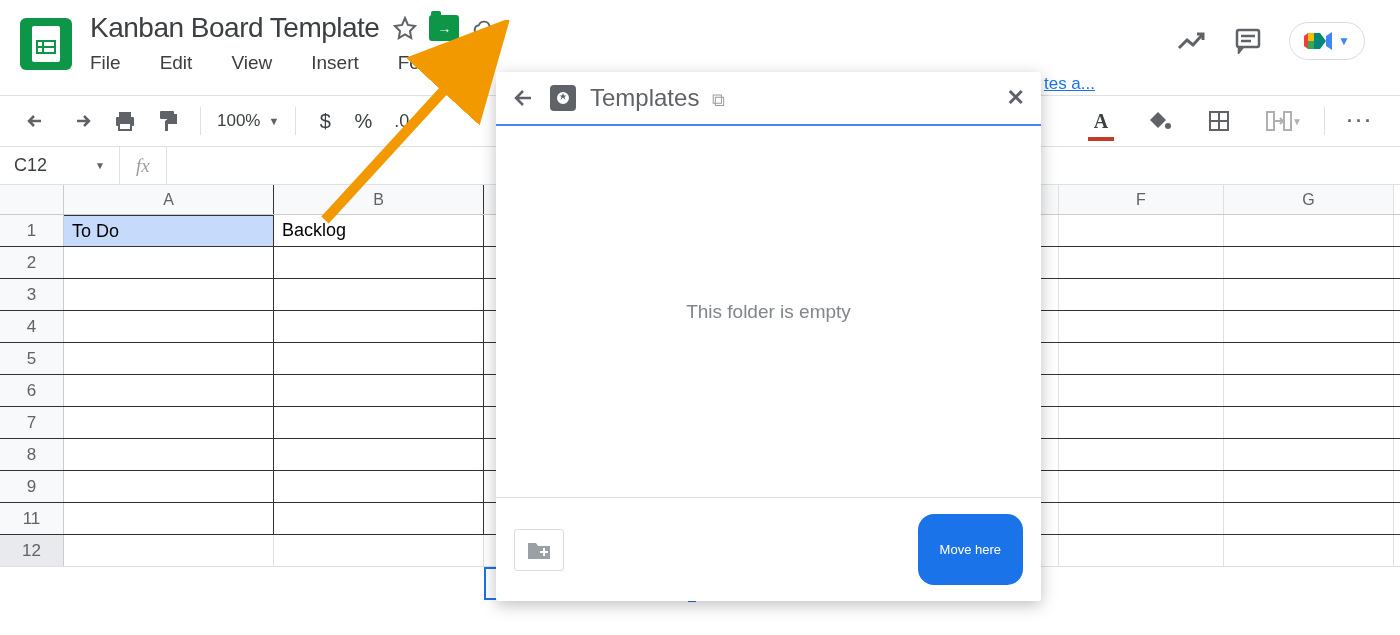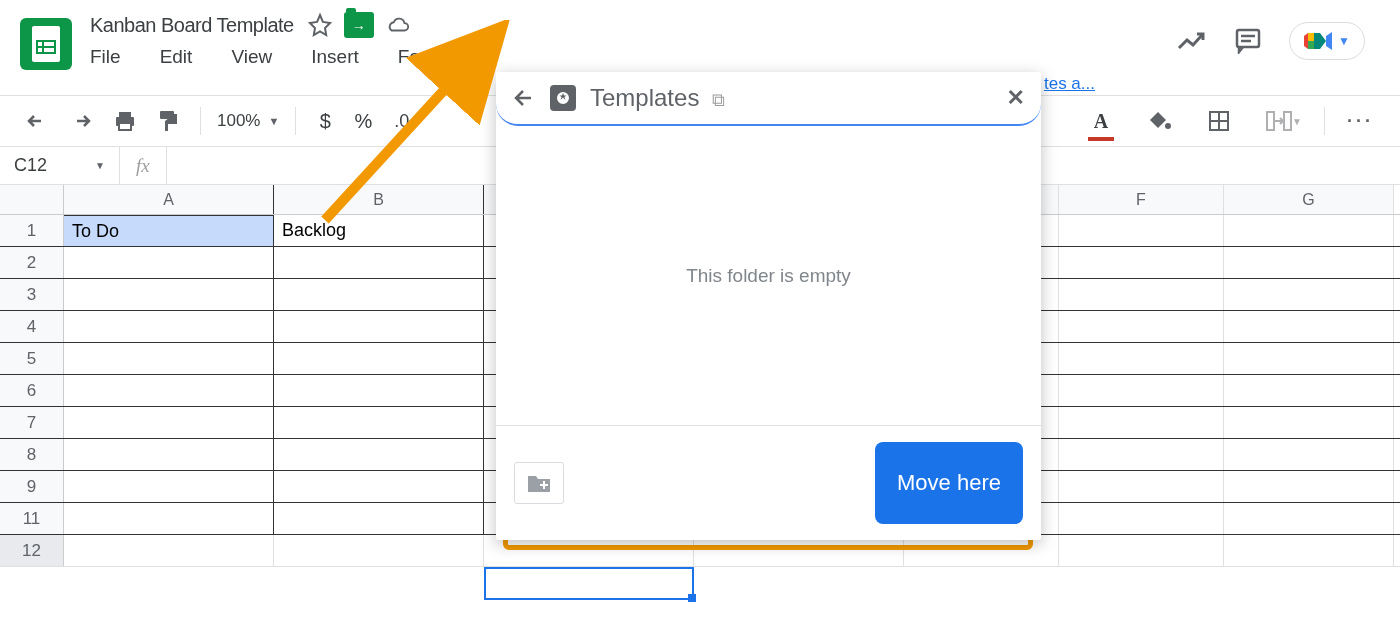--- a/index.html
+++ b/index.html
@@ -3,21 +3,21 @@
 <meta charset="utf-8">
 <style>
 * { margin: 0; padding: 0; box-sizing: border-box; font-family: Arial, "Helvetica Neue", sans-serif; }
 body { background: #fff; overflow: hidden; width: 1400px; height: 635px; position: relative; }
 
 
 .header { display: flex; align-items: flex-start; padding: 12px 20px 0 20px; height: 95px; }
 .logo { width: 52px; height: 52px; background: #0d9548; border-radius: 6px; margin-right: 18px; margin-top: 6px; display:flex; align-items:center; justify-content:center; }
 .title-area { flex: 1; }
 .title-row { display: flex; align-items: center; gap: 14px; }
-.doc-title { font-size: 20px; font-weight: 400; color: #3c4043; letter-spacing: -0.5px; }
+.doc-title { font-size: 28px; font-weight: 400; color: #3c4043; letter-spacing: -0.5px; }
 .title-icons { display: flex; gap: 12px; align-items: center; }
 .icon-btn { width: 24px; height: 24px; display:flex; align-items:center; justify-content:center; cursor:pointer; color:#5f6368;}
 .move-btn { width:30px; height:26px; background:#0d9548; border-radius:3px; position:relative; display:flex; align-items:center; justify-content:center;}
 .move-btn::before{ content:""; position:absolute; top:-4px; left:2px; width:10px; height:4px; background:#0d9548; border-radius:2px 2px 0 0;}
 .move-arrow{ color:#fff; font-size:14px; font-weight:bold;}
 .menubar { display: flex; gap: 39px; margin-top: 8px; font-size: 19px; color: #3c4043; }
 .menubar span { cursor: pointer; }
 .header-right { display:flex; align-items:center; gap: 28px; padding-right: 15px; margin-top:10px;}
 .trend-icon, .comment-icon { color:#5f6368; }
 .meet-btn { border:1px solid #dadce0; border-radius:22px; padding: 6px 14px; display:flex; align-items:center; gap:4px;}
@@ -51,30 +51,30 @@
 .data-row { border-bottom: 1.5px solid #333 !important; }
 .data-row:last-of-type { border-bottom:1px solid #333;}
 .row1 .cell:first-of-type{ background:#f4c7c3; border-top:1.5px solid #333;}
 .row1 .cell:nth-of-type(2){ background:#c6dafc; border-top:1.5px solid #333;}
 .row.r12 .row-h { background:#e8eaed;}
 .selected-cell { position:absolute; border:2px solid #1a73e8; pointer-events:none;}
 .sel-handle{ position:absolute; width:8px; height:8px; background:#1a73e8; bottom:-4px; right:-4px;}
 
 
 .dialog { position:absolute; left:496px; top:72px; width:545px; background:#fff; box-shadow: 0 4px 16px rgba(0,0,0,0.25); border-radius:2px; z-index:100;}
-.dialog-head { display:flex; align-items:center; padding: 12px 16px; gap:14px; border-bottom:2px solid #4285f4;border-radius:22px;}
+.dialog-head { display:flex; align-items:center; padding: 12px 16px; gap:14px; border-bottom:2px solid #4285f4;}
 .back-arrow{ font-size:24px; color:#5f6368; cursor:pointer;}
 .folder-badge{ width:26px; height:26px; background:#5f6368; border-radius:4px; display:flex; align-items:center; justify-content:center; color:#fff; font-size:15px;}
 .dialog-title{ font-size:24px; color:#5f6368; flex:1;}
 .open-ext{ font-size:18px; color:#9e9e9e; margin-left:6px;}
 .close-x { font-size:22px; color:#5f6368; cursor:pointer; font-weight:bold;}
-.dialog-body{ height:300px; display:flex; align-items:center; justify-content:center; color:#80868b; font-size:19px; border-bottom:1px solid #e0e0e0;}
+.dialog-body{ height:372px; display:flex; align-items:center; justify-content:center; color:#80868b; font-size:19px; border-bottom:1px solid #e0e0e0;}
 .dialog-foot{ padding:16px 18px; display:flex; justify-content:space-between; align-items:center;}
 .new-folder-btn{ width:50px; height:42px; border:1px solid #dadce0; border-radius:3px; display:flex; align-items:center; justify-content:center; color:#80868b; cursor:pointer;}
-.move-here-btn{ background:#1a73e8; color:#fff; border:none; padding:28px 22px; font-size:22px; border-radius:8px; cursor:pointer; font-weight:500;}
+.move-here-btn{ background:#1a73e8; color:#fff; border:none; padding:28px 22px; font-size:13px; border-radius:16px; cursor:pointer; font-weight:500;}
 .annot-border{ position:absolute; border:5px solid #f29900; border-radius:6px; pointer-events:none;}
 
 
 .arrow-svg{ position:absolute; z-index:150; pointer-events:none;}
 
 svg { display:block;}
 </style>
 </head>
 <body>
 

